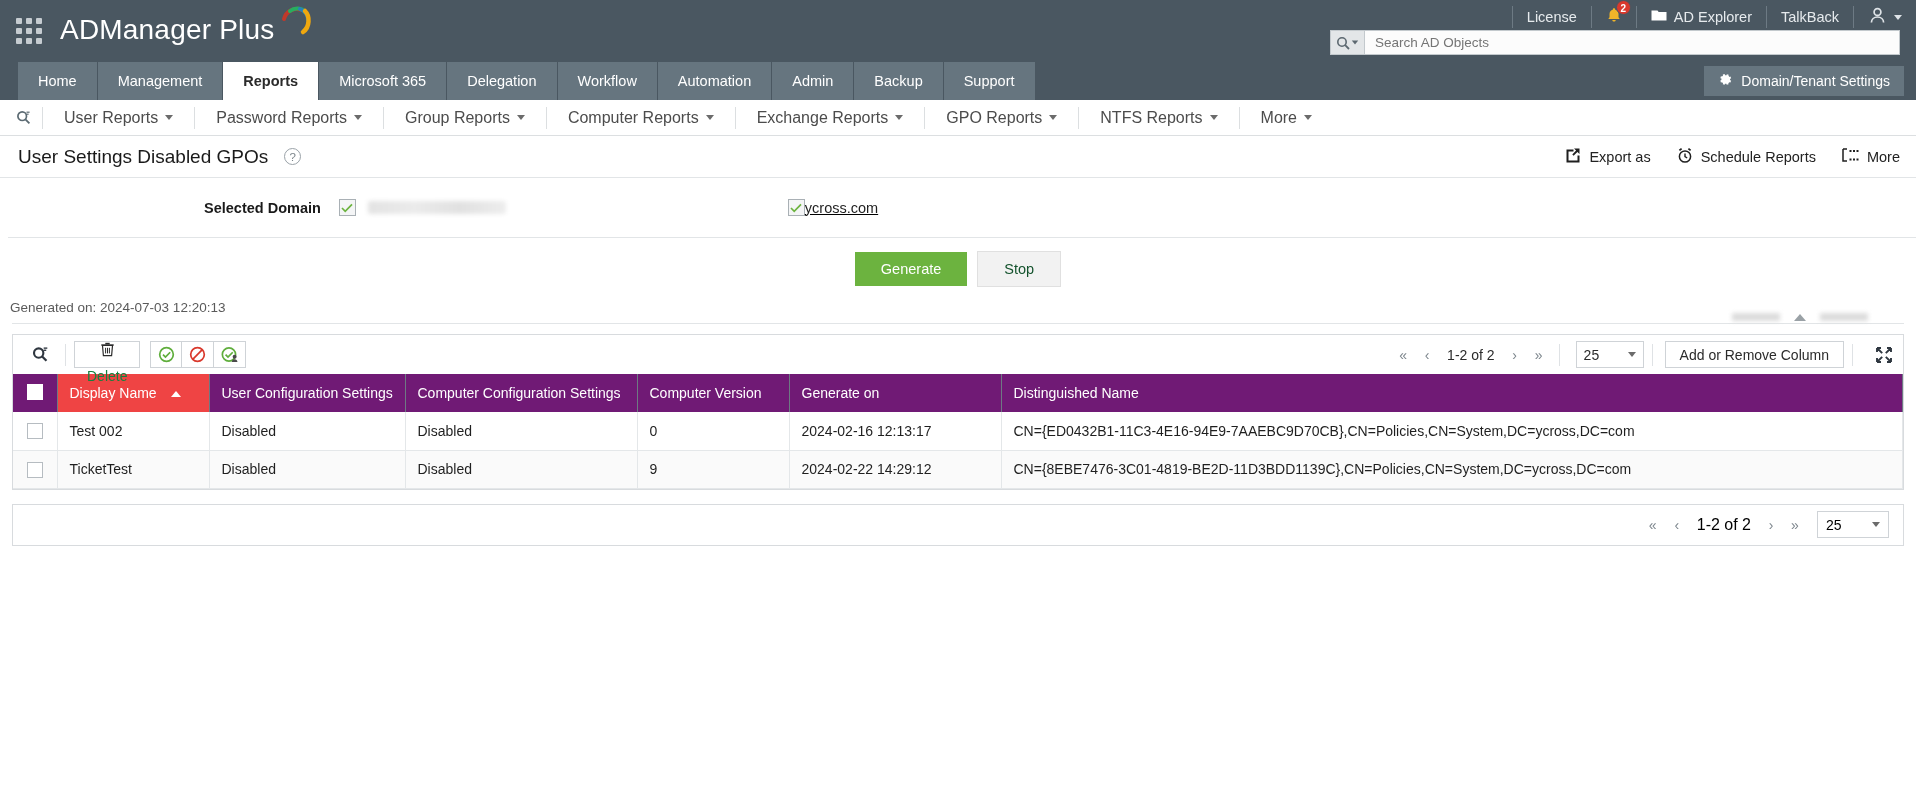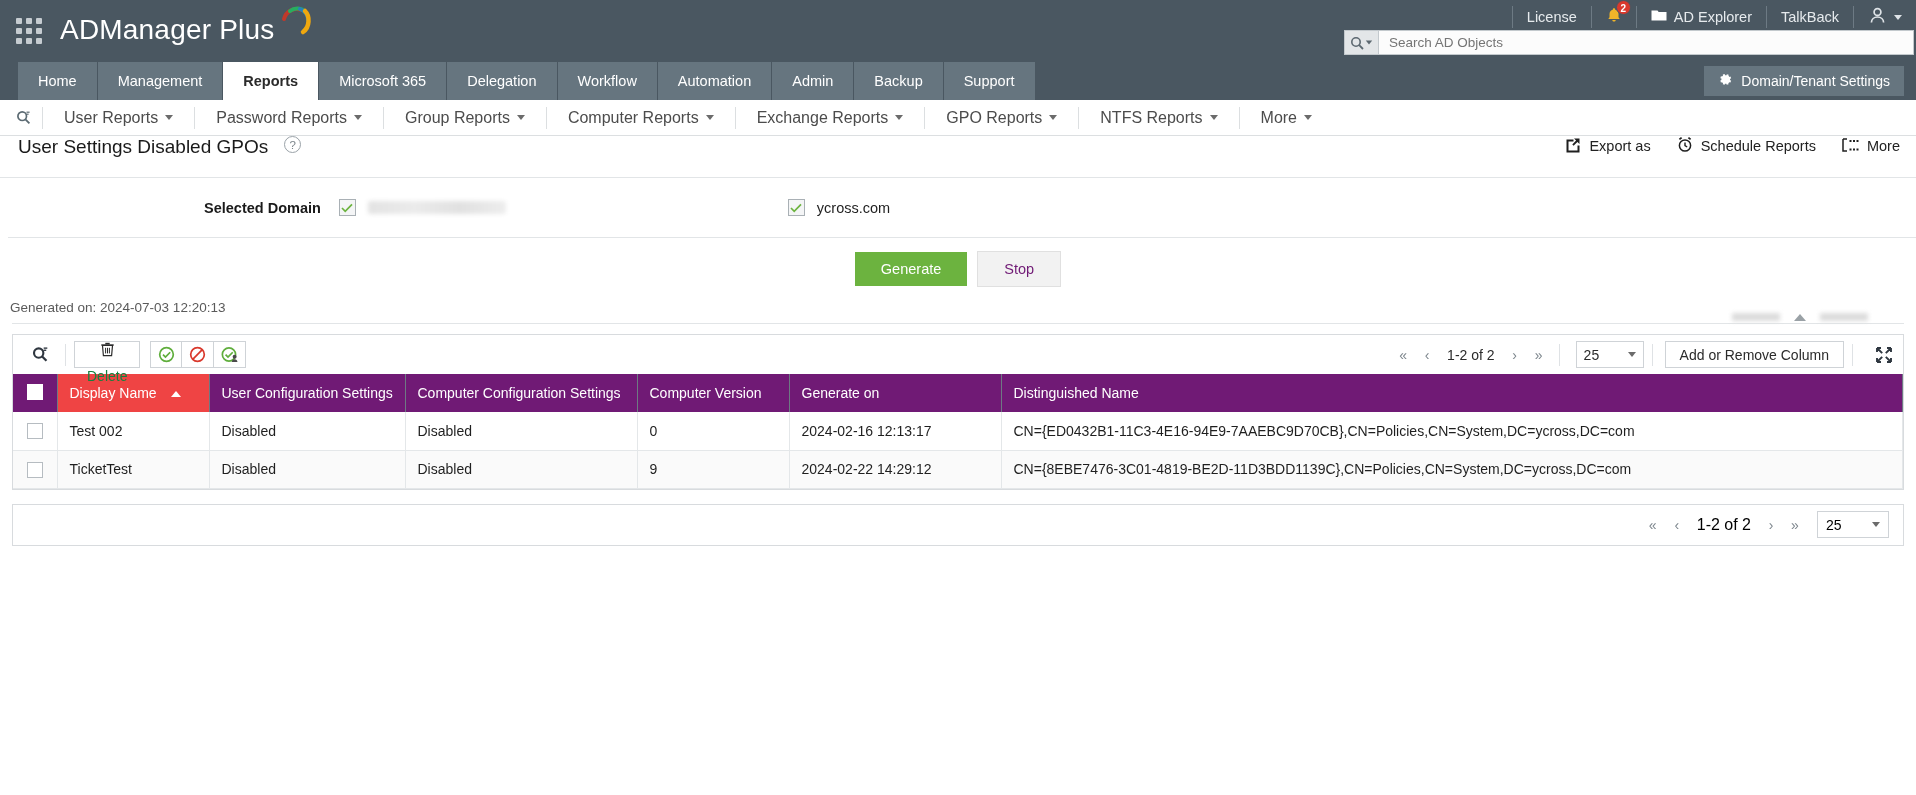--- a/index.html
+++ b/index.html
@@ -72,21 +72,21 @@
     border-radius: 9px;
     min-width: 15px; height: 15px;
     line-height: 15px;
     text-align: center;
     padding: 0 3px;
     border: 1px solid #4a5761;
   }
 
   .search-ad {
     position: absolute;
-    right: 2px; top: 30px;
+    right: 16px; top: 30px;
     width: 570px; height: 25px;
     background: #fcfcfc;
     border: 1px solid #c3c9cd;
     display: flex;
     align-items: center;
   }
   .search-ad .sbtn {
     width: 34px; height: 100%;
     background: #e3e6e8;
     border-right: 1px solid #c3c9cd;
@@ -175,21 +175,21 @@
     border-left: 4px solid transparent;
     border-right: 4px solid transparent;
     border-top: 5px solid #6b6b6b;
     display: inline-block;
   }
 
   
   .title-row {
     height: 42px;
     display: flex;
-    align-items: flex-start;
+    align-items: center;
     padding: 0 18px;
     position: relative;
     border-bottom: 1px solid #e2e5e7;
   }
   .page-title {
     font-size: 19px;
     color: #1a1a1a;
   }
   .help-icon {
     margin-left: 16px;
@@ -243,21 +243,21 @@
   .chk svg { display: block; }
   .domain-blur {
     margin-left: 12px;
     width: 138px; height: 13px;
     background: linear-gradient(90deg,#e3e3e3,#ebebeb,#e1e1e1,#ededed);
     filter: blur(2.2px);
     border-radius: 2px;
   }
   .domain-two {
     margin-left: 282px;
-    display: flex; align-items: center; gap: 12px;
+    display: flex; align-items: center; gap: 0; text-decoration: underline;
   }
   .domain-two span { font-size: 14.5px; color: #1f1f1f; }
 
   
   .gen-row {
     height: 62px;
     display: flex;
     align-items: center;
     justify-content: center;
     gap: 10px;
@@ -266,21 +266,21 @@
     background: #6cb33f;
     color: #ffffff;
     border: none;
     font-size: 14.5px;
     padding: 9px 26px;
     cursor: pointer;
     font-family: "Liberation Sans", sans-serif;
   }
   .btn-stop {
     background: #f2f2f2;
-    color: #701a75;
+    color: #14532d;
     border: 1px solid #e0e0e0;
     font-size: 14.5px;
     padding: 9px 26px;
     cursor: pointer;
     font-family: "Liberation Sans", sans-serif;
   }
 
   
   .genon {
     font-size: 13.5px;

